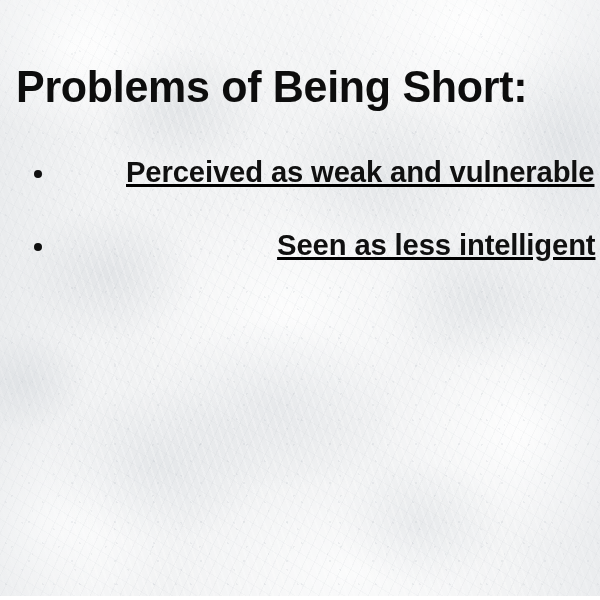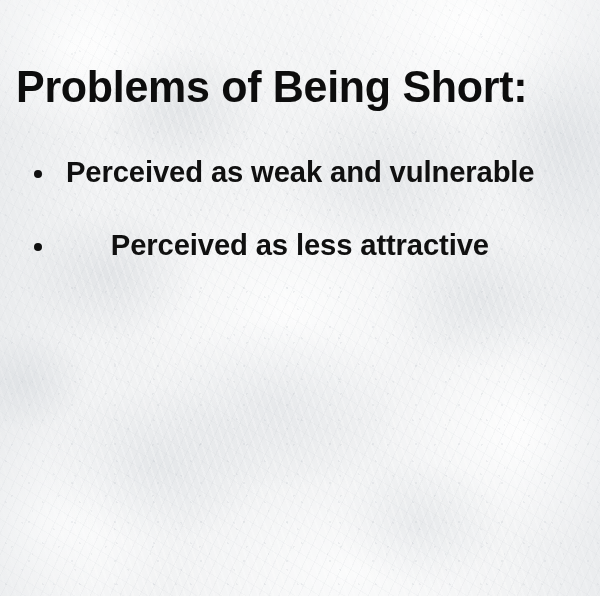--- a/index.html
+++ b/index.html
@@ -108,21 +108,22 @@
     margin: 0;
     padding: 0;
     list-style: none;
   }
 
   .bullet-row {
     position: relative;
     height: 73px;
     display: flex;
     align-items: flex-start;
-    justify-content: center;
+    justify-content: flex-end;
+    text-decoration: underline;
   }
 
   .bullet-dot {
     position: absolute;
     left: 34px;
     top: 20px;
     width: 8px;
     height: 8px;
     border-radius: 50%;
     background: #101010;
@@ -162,22 +163,22 @@
 
     <h1 class="title">Problems of Being Short:</h1>
 
     <ul class="bullet-list">
 
       <li class="bullet-row">
         <span class="bullet-dot"></span>
         <span class="bullet-text">Perceived as weak and vulnerable</span>
       </li>
 
-
       <li class="bullet-row">
         <span class="bullet-dot"></span>
-        <span class="bullet-text">Perceived as less attractive</span>
+        <span class="bullet-text">Seen as less intelligent</span>
       </li>
+
 
 
     </ul>
   </div>
 </div>
 
 </body></html>

